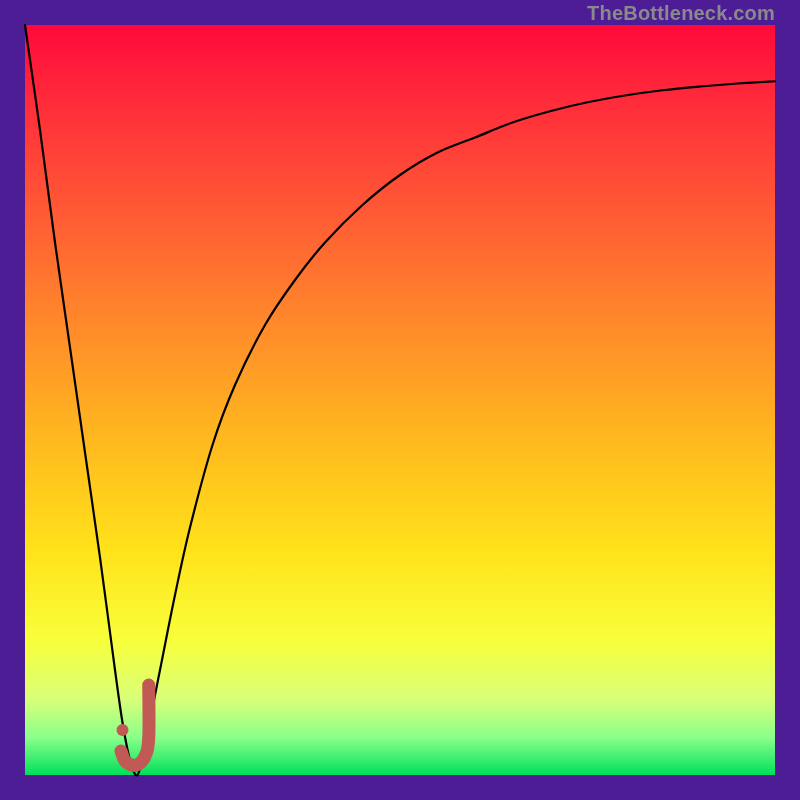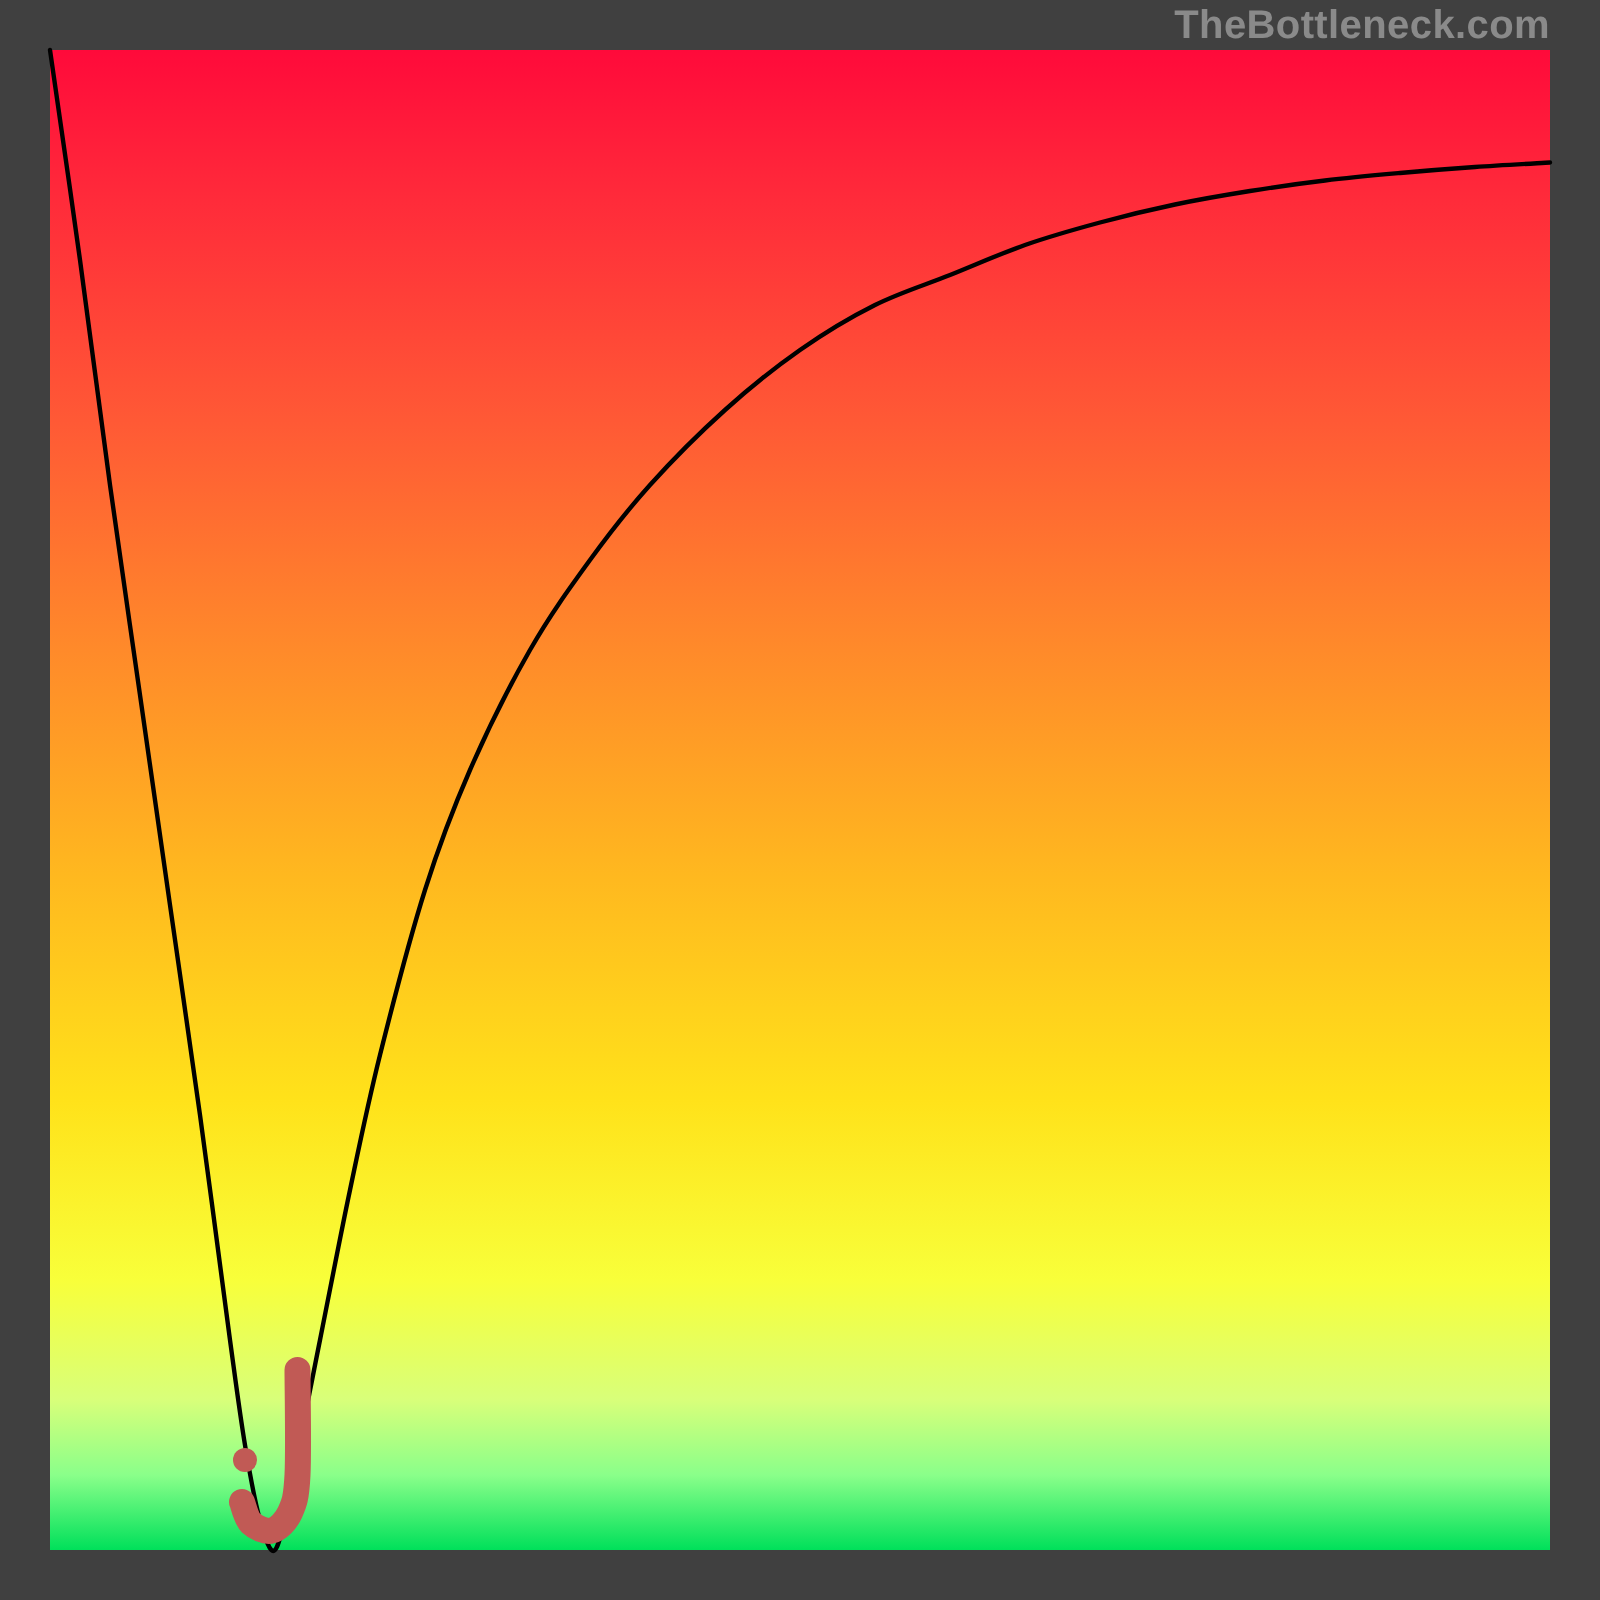--- a/index.html
+++ b/index.html
@@ -9,21 +9,21 @@
     height: 800px;
     background: #000;
     overflow: hidden;
   }
   .frame {
     position: absolute;
     top: 0;
     left: 0;
     width: 800px;
     height: 800px;
-    background: #404040;
+    background: #4c1d95;
   }
   .plot-area {
     position: absolute;
     background: linear-gradient(
       to bottom,
       #ff0a3a 0%,
       #ff2b3a 10%,
       #ff5a35 25%,
       #ff8a2a 40%,
       #ffb81f 55%,

